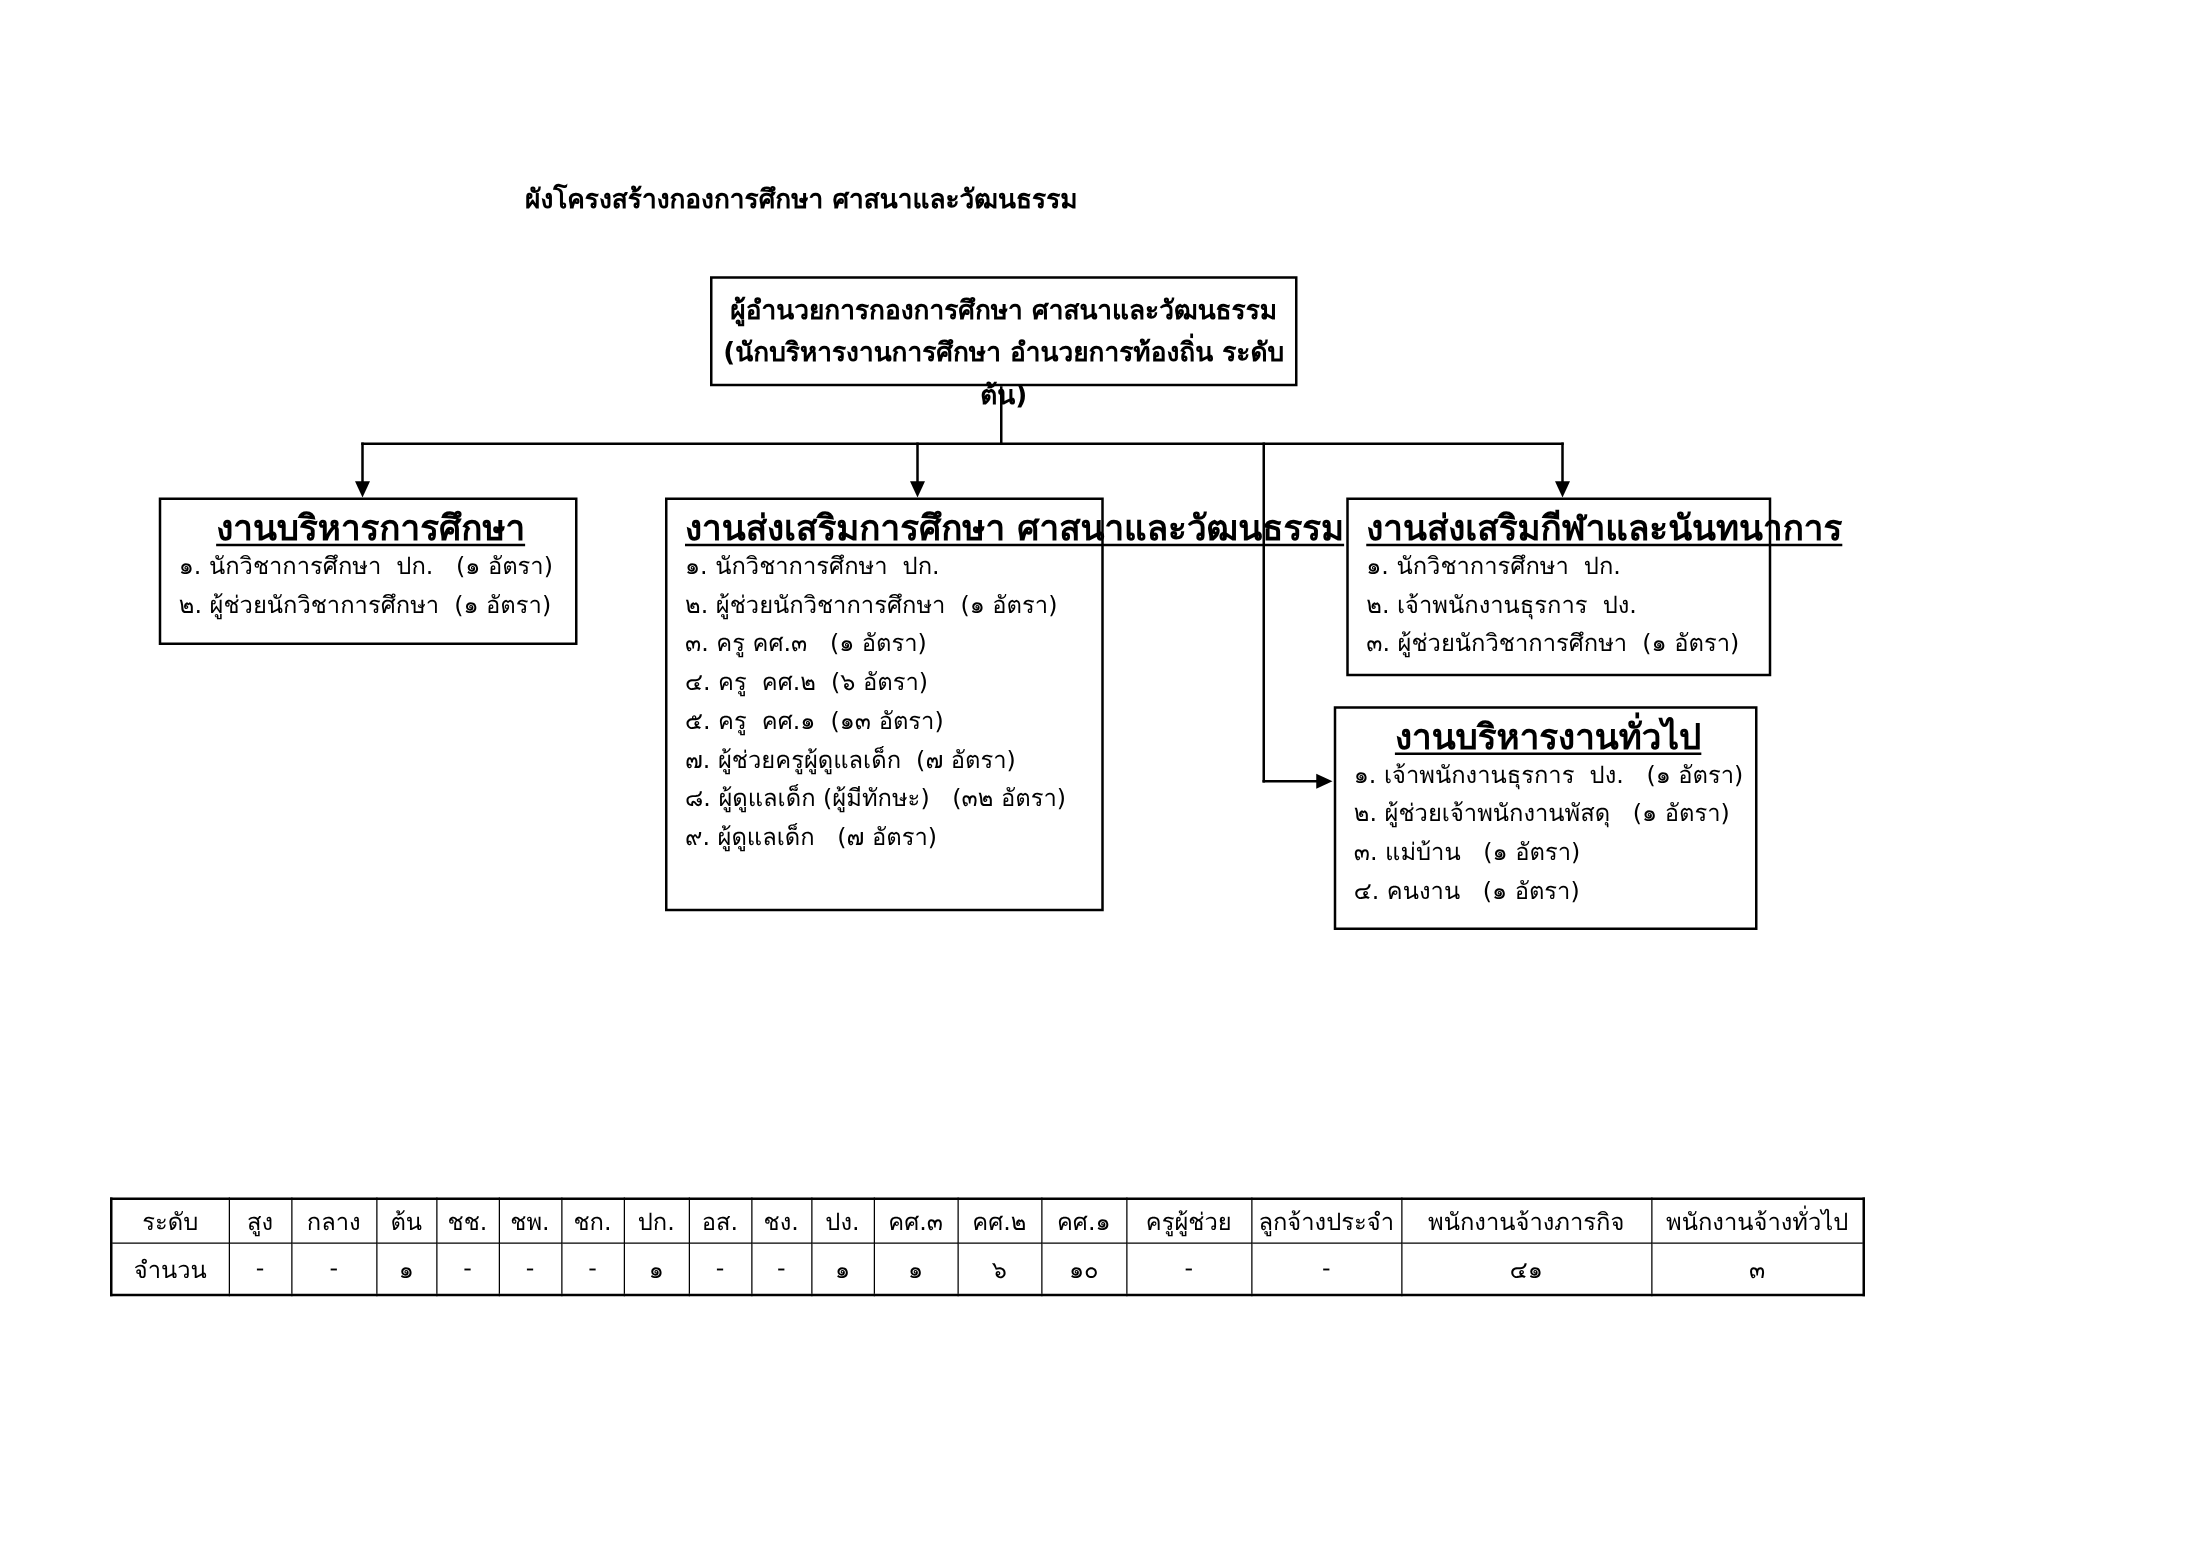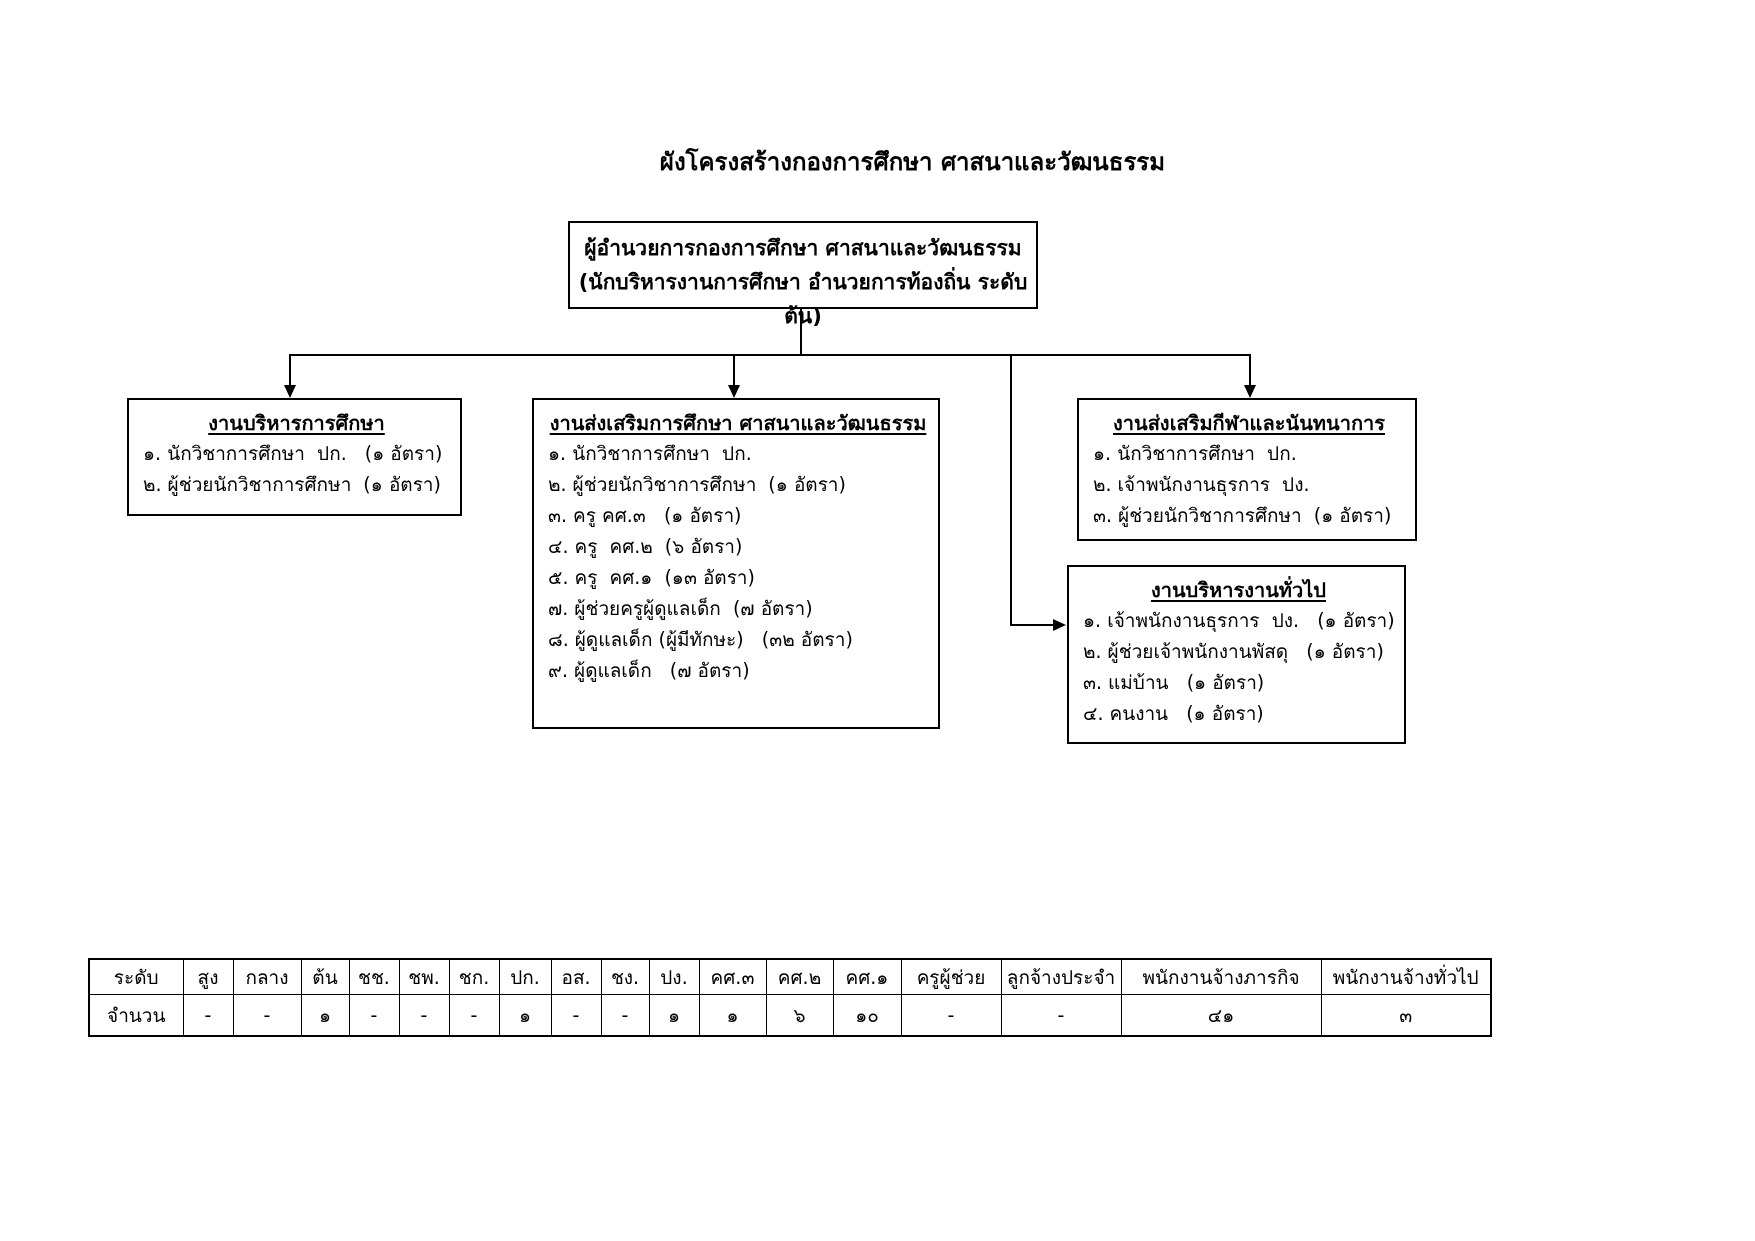--- a/index.html
+++ b/index.html
@@ -7,22 +7,22 @@
     width: 1755px; height: 1241px;
     position: relative;
     background: #ffffff;
     color: #000000;
     font-family: "DejaVu Sans", "Liberation Sans", sans-serif;
     overflow: hidden;
   }
   .page-title {
     position: absolute;
     left: 420px; top: 142px; width: 745px;
-    text-align: right;
-    font-size: 24px; font-weight: bold;
+    text-align: left;
+    font-size: 21px; font-weight: bold;
   }
   .director-box {
     position: absolute;
     left: 568px; top: 221px; width: 470px; height: 88px;
     border: 2px solid #000;
     box-sizing: border-box;
     text-align: center;
     font-size: 21px; font-weight: bold;
     padding-top: 8px;
     line-height: 34px;
@@ -43,21 +43,21 @@
   }
   .org-box {
     position: absolute;
     border: 2px solid #000;
     box-sizing: border-box;
     background: #fff;
     padding: 8px 10px 0 14px;
   }
   .box-title {
     text-align: center;
-    font-size: 20px; font-weight: bold;
+    font-size: 28px; font-weight: bold;
     text-decoration: underline;
     text-underline-offset: 3px;
     line-height: 30px;
     white-space: pre;
   }
   .box-item {
     font-size: 19px;
     line-height: 31px;
     white-space: pre;
   }
@@ -108,21 +108,21 @@
 <div class="line" style="left:1010px; top:354px; width:2px; height:272px;"></div>
 <div class="line" style="left:1010px; top:624px; width:44px; height:2px;"></div>
 <div class="arrow-right" style="left:1053px; top:619px;"></div>
 
 <div class="org-box" style="left:127px; top:398px; width:335px; height:118px;">
   <div class="box-title">งานบริหารการศึกษา</div>
   <div class="box-item">๑. นักวิชาการศึกษา  ปก.   (๑ อัตรา)</div>
   <div class="box-item">๒. ผู้ช่วยนักวิชาการศึกษา  (๑ อัตรา)</div>
 </div>
 
-<div class="org-box" style="left:532px; top:398px; width:408px; height:331px;">
+<div class="org-box" style="left:532px; top:398px; width:351px; height:331px;">
   <div class="box-title">งานส่งเสริมการศึกษา ศาสนาและวัฒนธรรม</div>
   <div class="box-item">๑. นักวิชาการศึกษา  ปก.</div>
   <div class="box-item">๒. ผู้ช่วยนักวิชาการศึกษา  (๑ อัตรา)</div>
   <div class="box-item">๓. ครู คศ.๓   (๑ อัตรา)</div>
   <div class="box-item">๔. ครู  คศ.๒  (๖ อัตรา)</div>
   <div class="box-item">๕. ครู  คศ.๑  (๑๓ อัตรา)</div>
   <div class="box-item">๗. ผู้ช่วยครูผู้ดูแลเด็ก  (๗ อัตรา)</div>
   <div class="box-item">๘. ผู้ดูแลเด็ก (ผู้มีทักษะ)   (๓๒ อัตรา)</div>
   <div class="box-item">๙. ผู้ดูแลเด็ก   (๗ อัตรา)</div>
 </div>

